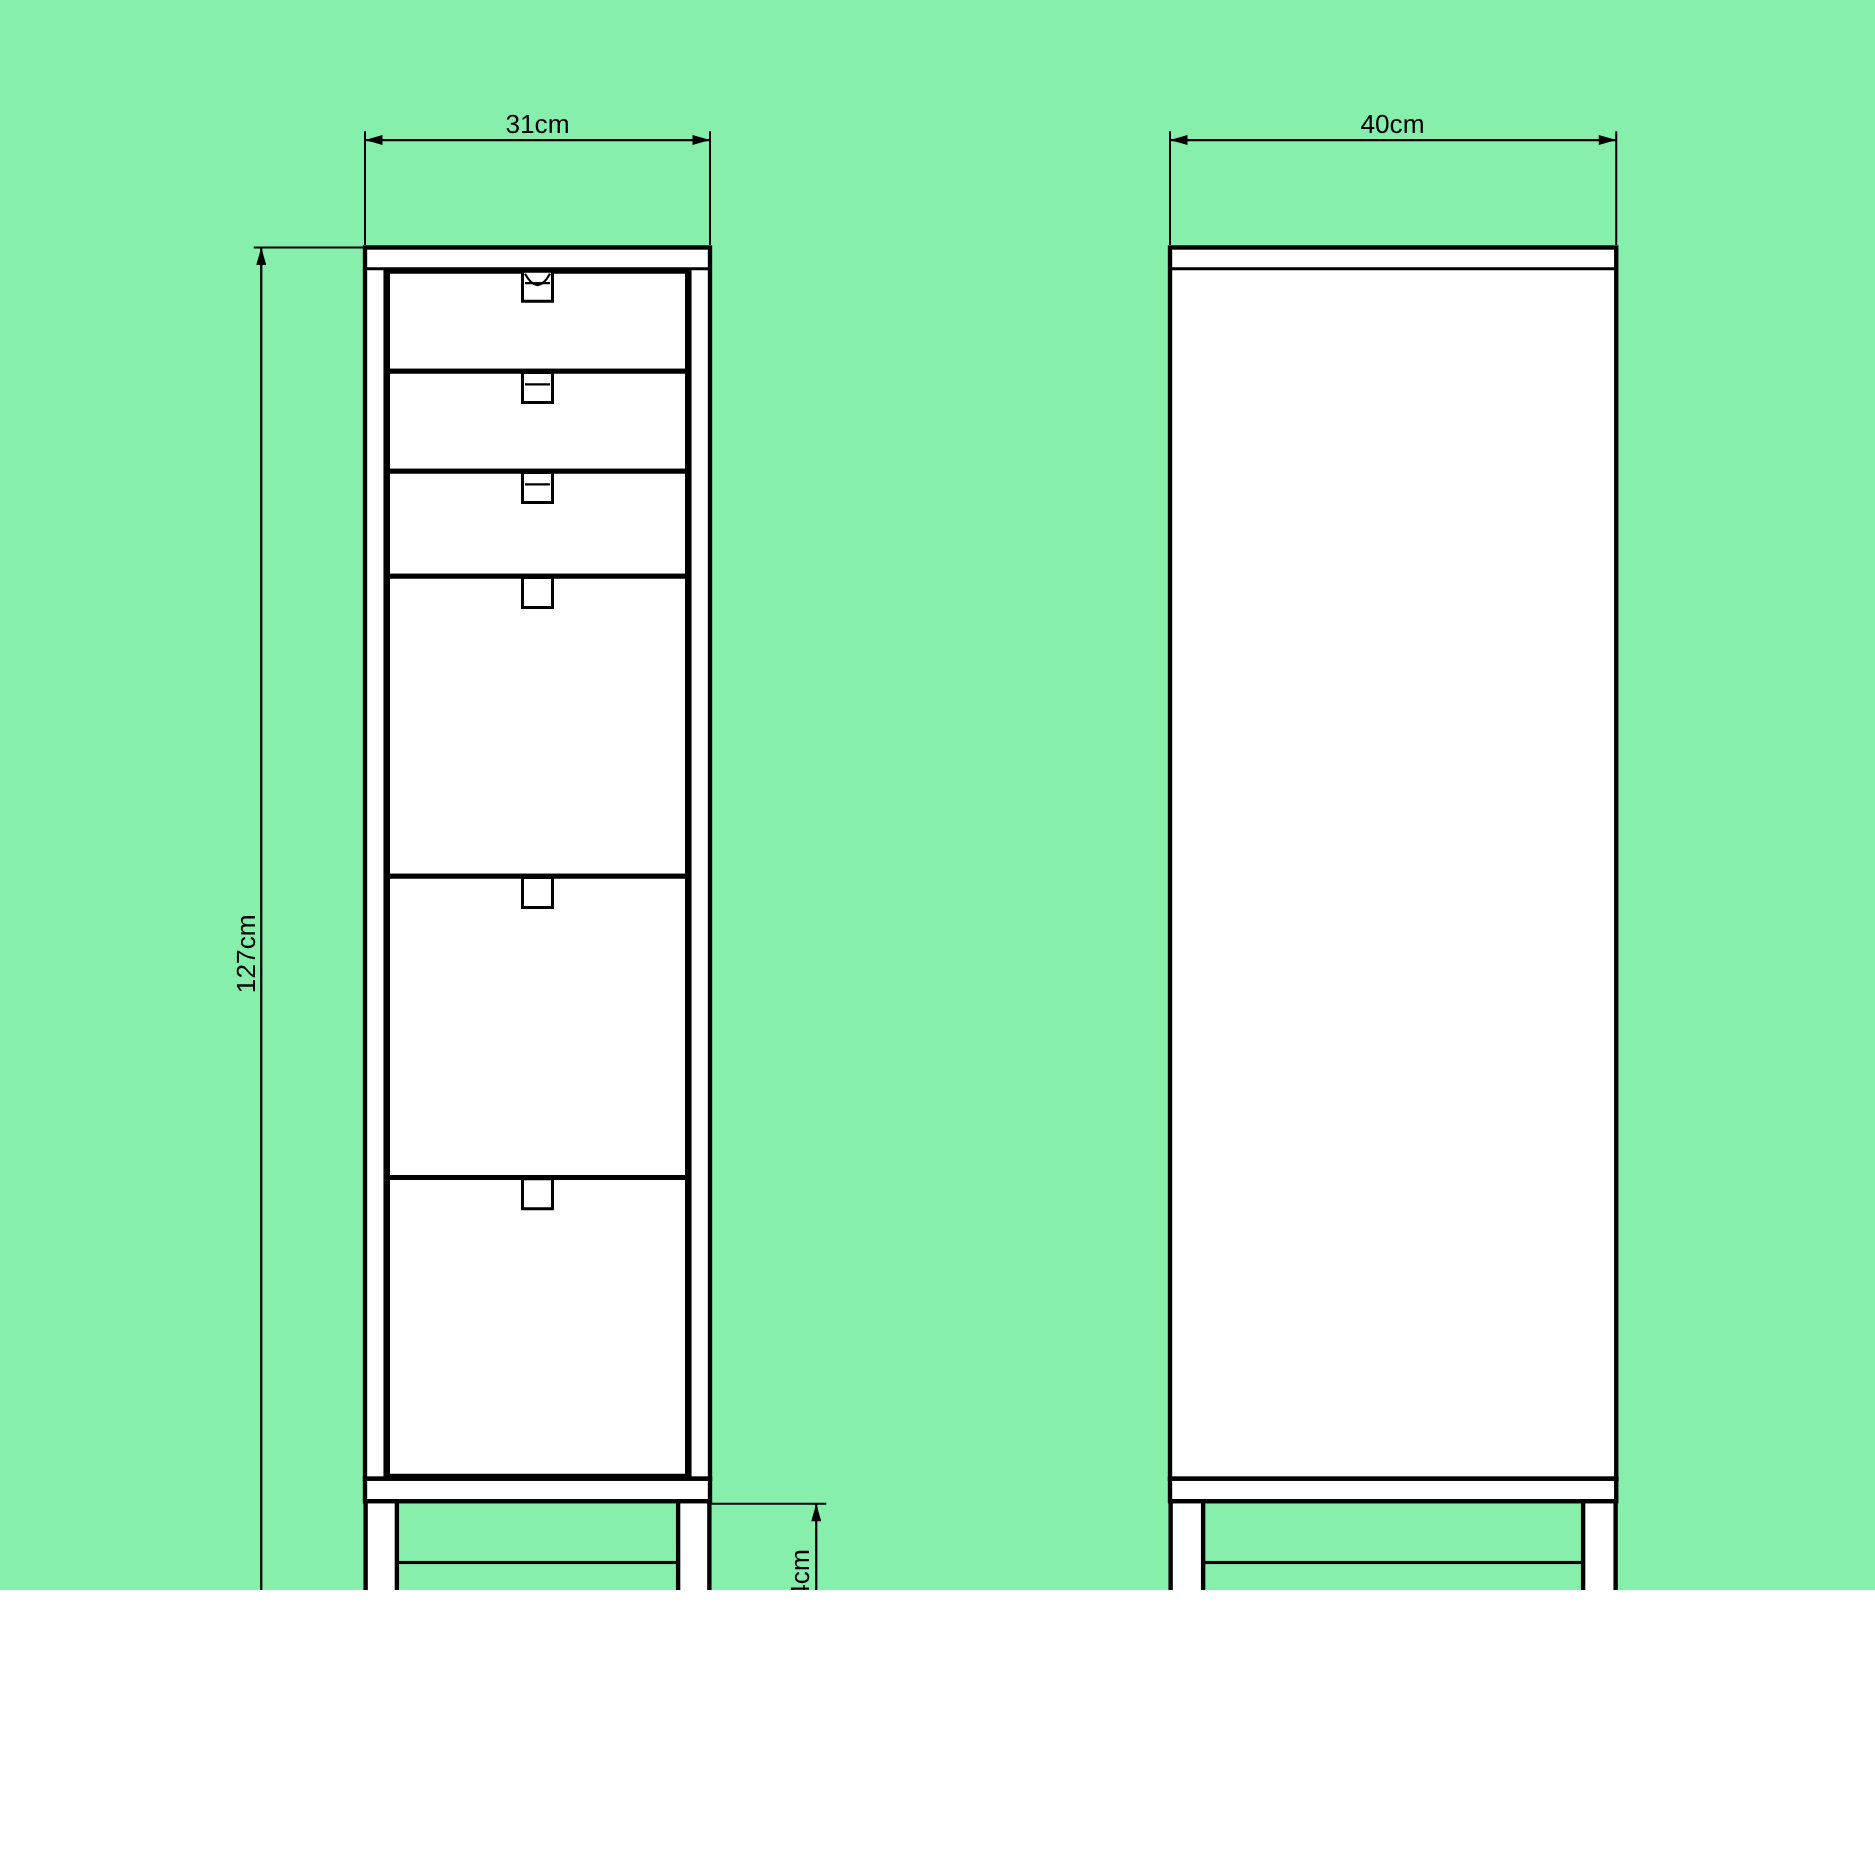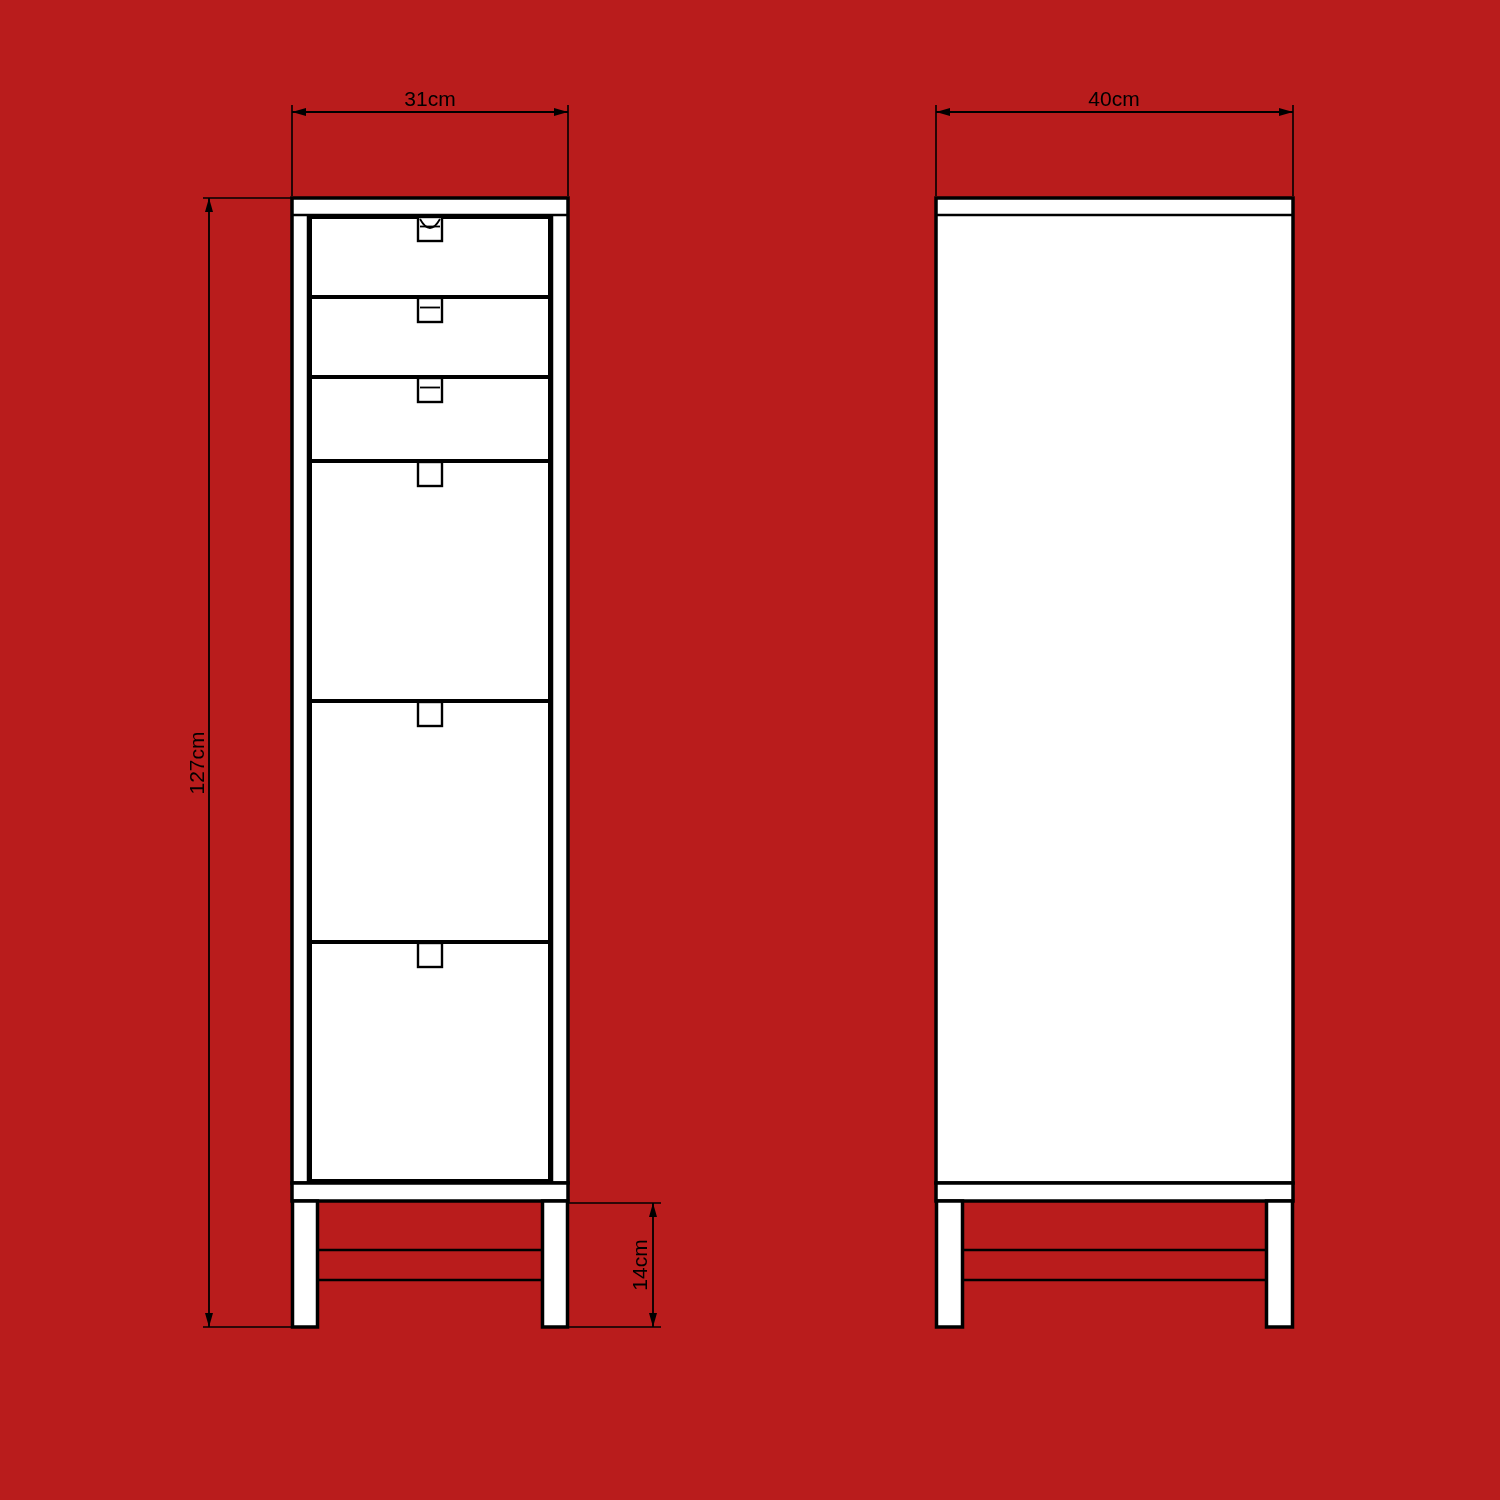--- a/index.html
+++ b/index.html
@@ -3,22 +3,22 @@
 <meta charset="utf-8">
 <style>
   html, body {
     margin: 0;
     padding: 0;
     background: #ffffff;
   }
   #canvas {
     position: relative;
     width: 1500px;
-    height: 1500px;
-    background: #b91c1c;
+    height: 1272px;
+    background: #86efac;
     font-family: "Liberation Sans", sans-serif;
   }
   svg {
     display: block;
     width: 1500px;
     height: 1500px;
   }
   text {
     font-family: "Liberation Sans", sans-serif;
     font-size: 21px;

